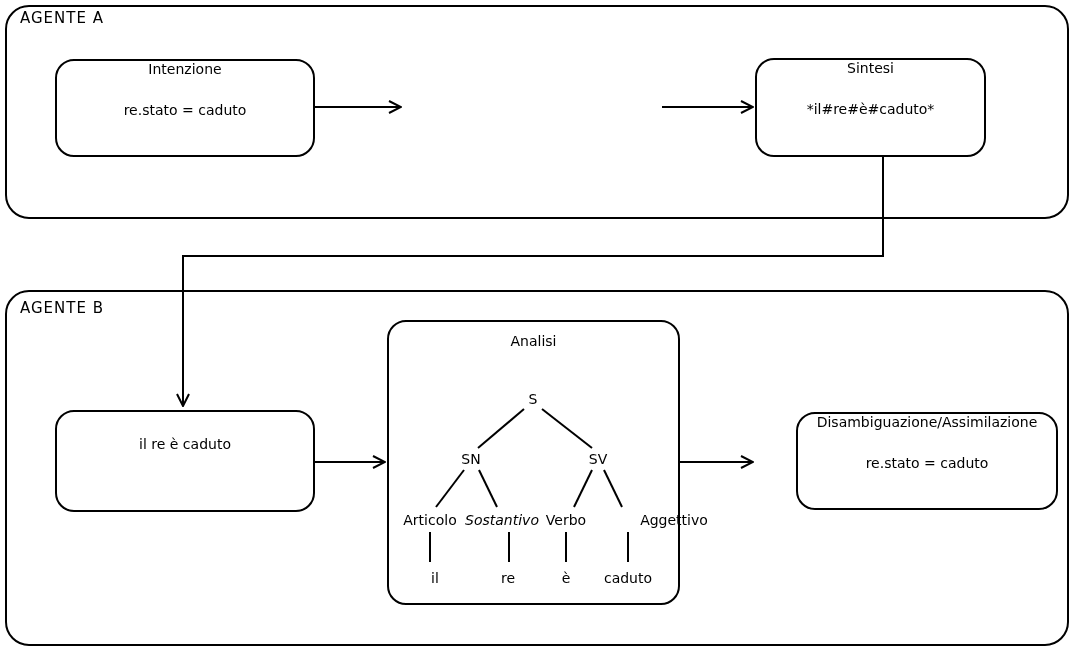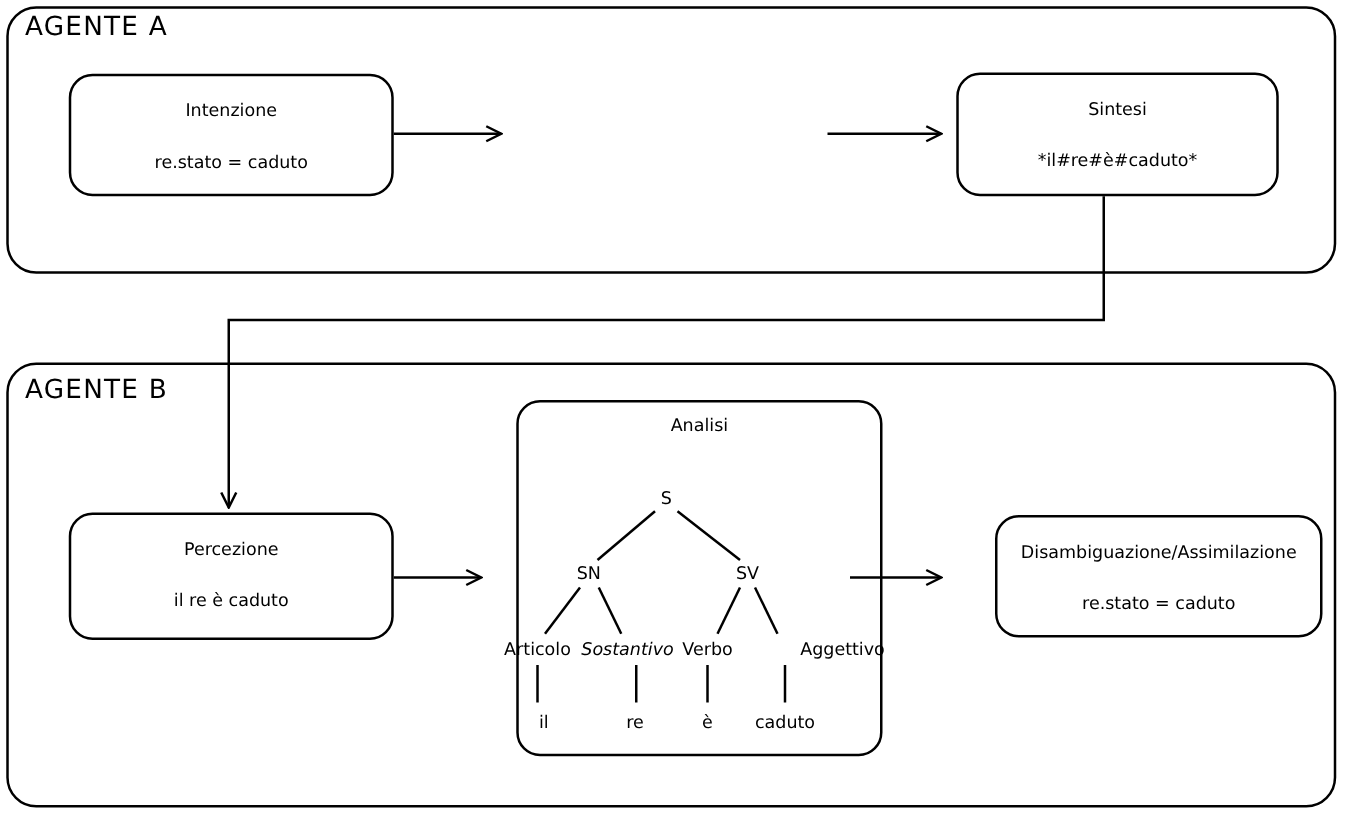--- a/index.html
+++ b/index.html
@@ -17,37 +17,36 @@
   }
   .panel {
     position: absolute;
     border: 2px solid #000000;
     border-radius: 24px;
     box-sizing: border-box;
     background: transparent;
   }
   .panel-label {
     position: absolute;
-    font-size: 21px;
+    font-size: 15px;
     color: #000000;
     letter-spacing: 1px;
     white-space: nowrap;
   }
   .box {
     position: absolute;
     border: 2px solid #000000;
     border-radius: 19px;
     box-sizing: border-box;
     background: #ffffff;
     text-align: center;
     color: #000000;
   }
   .box-title {
     display: block;
-    padding-top: 20px;
     font-size: 14px;
     line-height: 17px;
     white-space: nowrap;
   }
   .box-content {
     display: block;
     padding-top: 24px;
     font-size: 14px;
     line-height: 17px;
     white-space: nowrap;
@@ -78,23 +77,23 @@
     fill: none;
   }
   
   #agent-a-panel { left: 5px; top: 5px; width: 1064px; height: 214px; }
   #agent-b-panel { left: 5px; top: 290px; width: 1064px; height: 356px; }
   #agent-a-label { left: 20px; top: 9px; }
   #agent-b-label { left: 20px; top: 299px; }
   
   #box-intenzione       { left: 55px;  top: 59px;  width: 260px; height: 98px; }
   #box-generazione      { left: 403px; top: 58px;  width: 259px; height: 100px; }
-  #box-sintesi          { left: 755px; top: 58px;  width: 258px; height: 99px; margin-left: 10px; }
+  #box-sintesi          { left: 755px; top: 58px;  width: 231px; height: 99px; }
   #box-percezione       { left: 55px;  top: 410px; width: 260px; height: 102px; }
-  #box-analisi          { left: 387px; top: 320px; width: 293px; height: 285px; margin-left: 26px; }
+  #box-analisi          { left: 387px; top: 320px; width: 293px; height: 285px; }
   #box-disambiguazione  { left: 796px; top: 412px; width: 262px; height: 98px; }
 </style>
 </head>
 <body>
 
 <div class="stage">
 
   <div class="panel" id="agent-a-panel"></div>
   <div class="panel-label" id="agent-a-label">AGENTE A</div>
 
@@ -106,21 +105,20 @@
     <span class="box-content">re.stato = caduto</span>
   </div>
 
 
   <div class="box" id="box-sintesi">
     <span class="box-title">Sintesi</span>
     <span class="box-content">*il#re#è#caduto*</span>
   </div>
 
   <div class="box" id="box-percezione">
-    <span class="box-title">Percezione</span>
     <span class="box-content">il re è caduto</span>
   </div>
 
   <div class="box" id="box-analisi">
     <span class="box-title box-title--analisi">Analisi</span>
   </div>
 
   <div class="box" id="box-disambiguazione">
     <span class="box-title">Disambiguazione/Assimilazione</span>
     <span class="box-content">re.stato = caduto</span>

